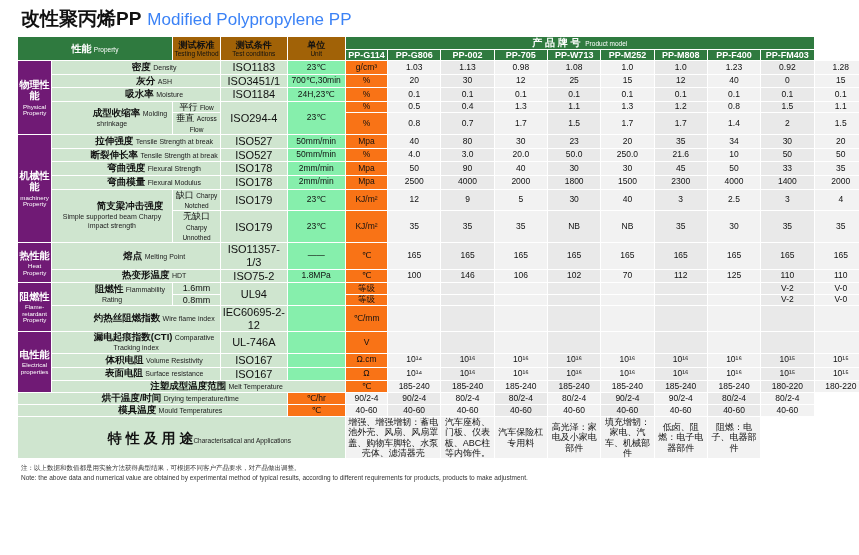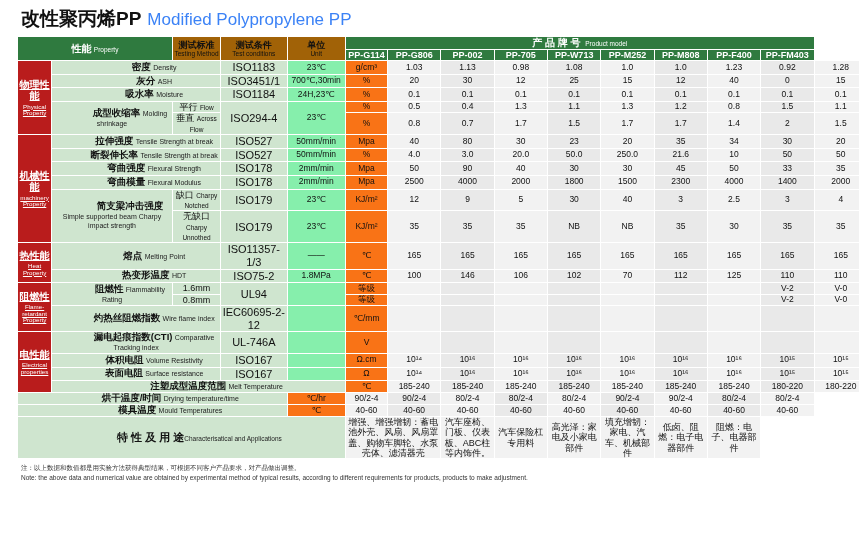--- a/index.html
+++ b/index.html
@@ -25,23 +25,22 @@
   }
   table.main td, table.main th{
     border:1px solid #ffffff;
     padding:0;
     text-align:center;
     vertical-align:middle;
     line-height:1.15;
   }
   
   .catcell{
-    background:#b91c1c;color:#fff;font-weight:bold;
+    background:#701a75;color:#fff;font-weight:bold;
     width:34px;
-    text-decoration:underline;
   }
   .catcell .cn{font-size:10px;display:block;}
   .catcell .en{font-size:6.2px;display:block;font-weight:normal;line-height:1.05;margin-top:2px;}
   .propcell{
     background:#cfe5cf;color:#111;text-align:left;padding-left:6px;
   }
   .propcell .cn{font-size:9.5px;font-weight:bold;margin-left:36px;}
   .propcell .en{font-size:7px;color:#222;font-weight:normal;}
   .propcell.center{text-align:center;padding-left:0;}
   .subcell{
@@ -58,21 +57,21 @@
   .hdr-green .cn{font-size:10px;}
   .hdr-green .en{font-size:6.5px;font-weight:normal;}
   .hdr-light{background:#a16207;color:#111;font-weight:bold;font-size:9px;}
   .hdr-light .en{font-size:6.5px;font-weight:normal;display:block;}
   .modelhdr{background:#2f7a3f;color:#fff;font-weight:bold;font-size:9px;}
   .apps{
     background:#f2f2f2;font-size:9px;line-height:1.3;padding:4px 3px;
     vertical-align:middle;
   }
   .apps-label{background:#cfe5cf;font-weight:bold;}
-  .apps-label .cn{font-size:11px;}
+  .apps-label .cn{font-size:14px;}
   .apps-label .en{font-size:6.5px;font-weight:normal;}
   .note{
     font-size:6.5px;color:#333;line-height:1.45;padding:4px 4px 0 4px;
   }
 </style>
 </head>
 <body>
 
 <div class="page">
 

